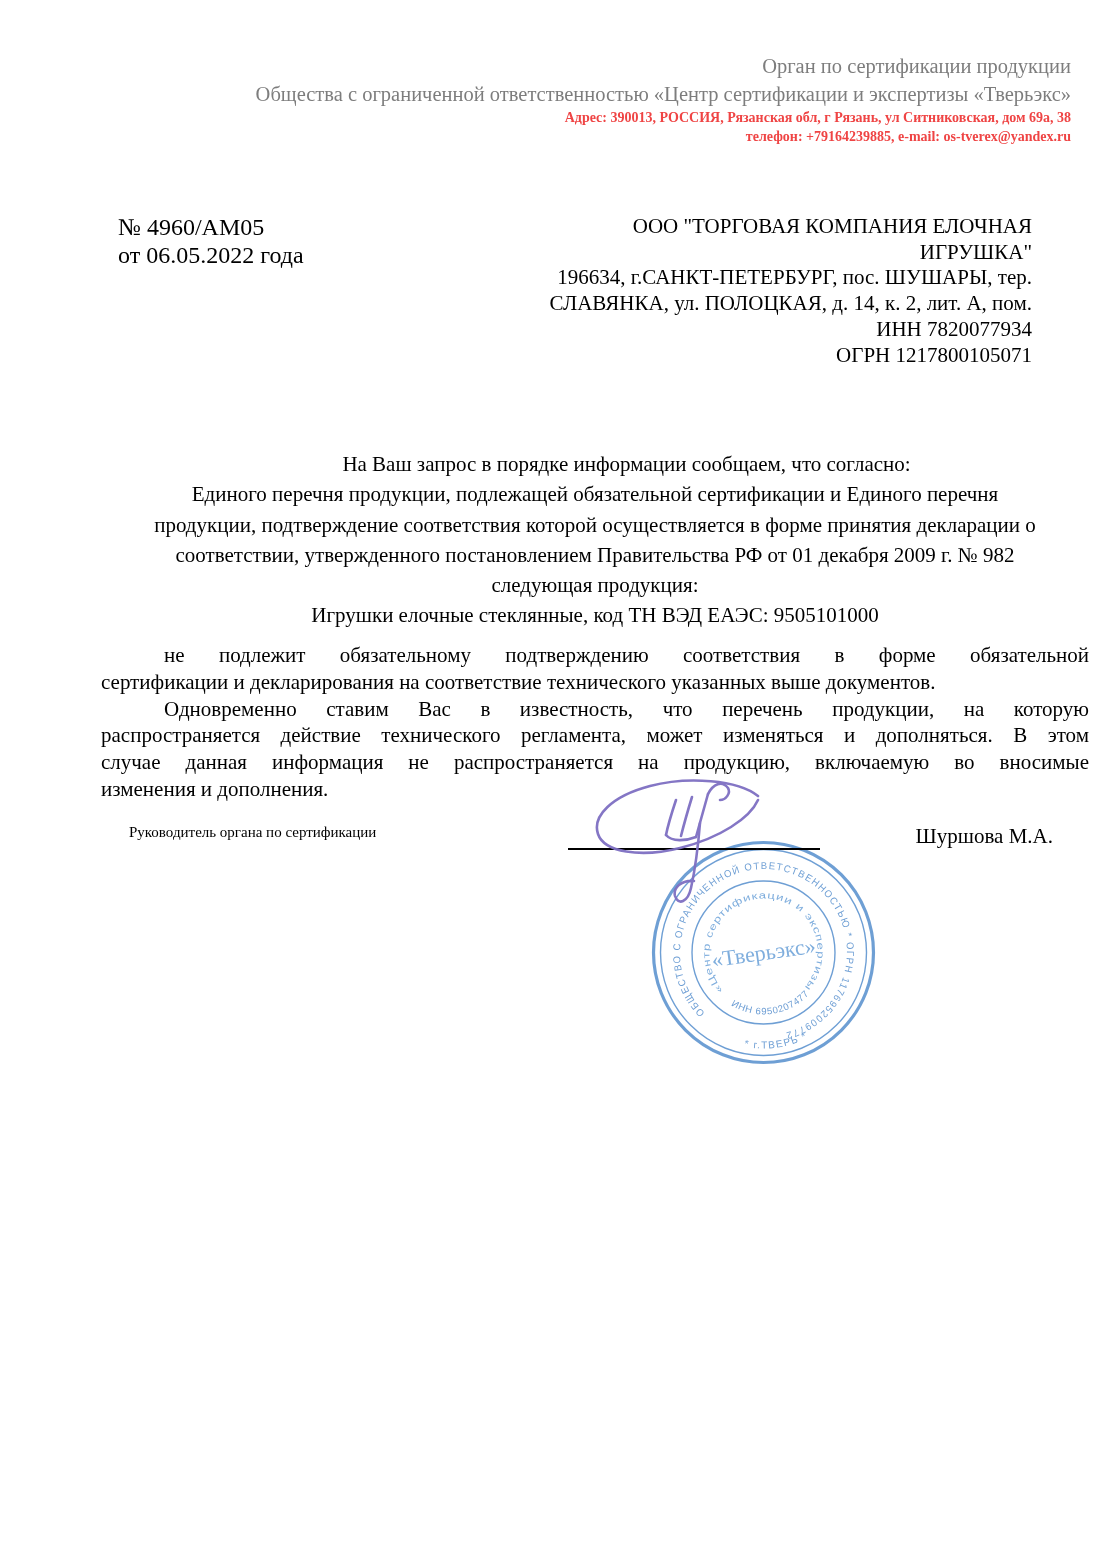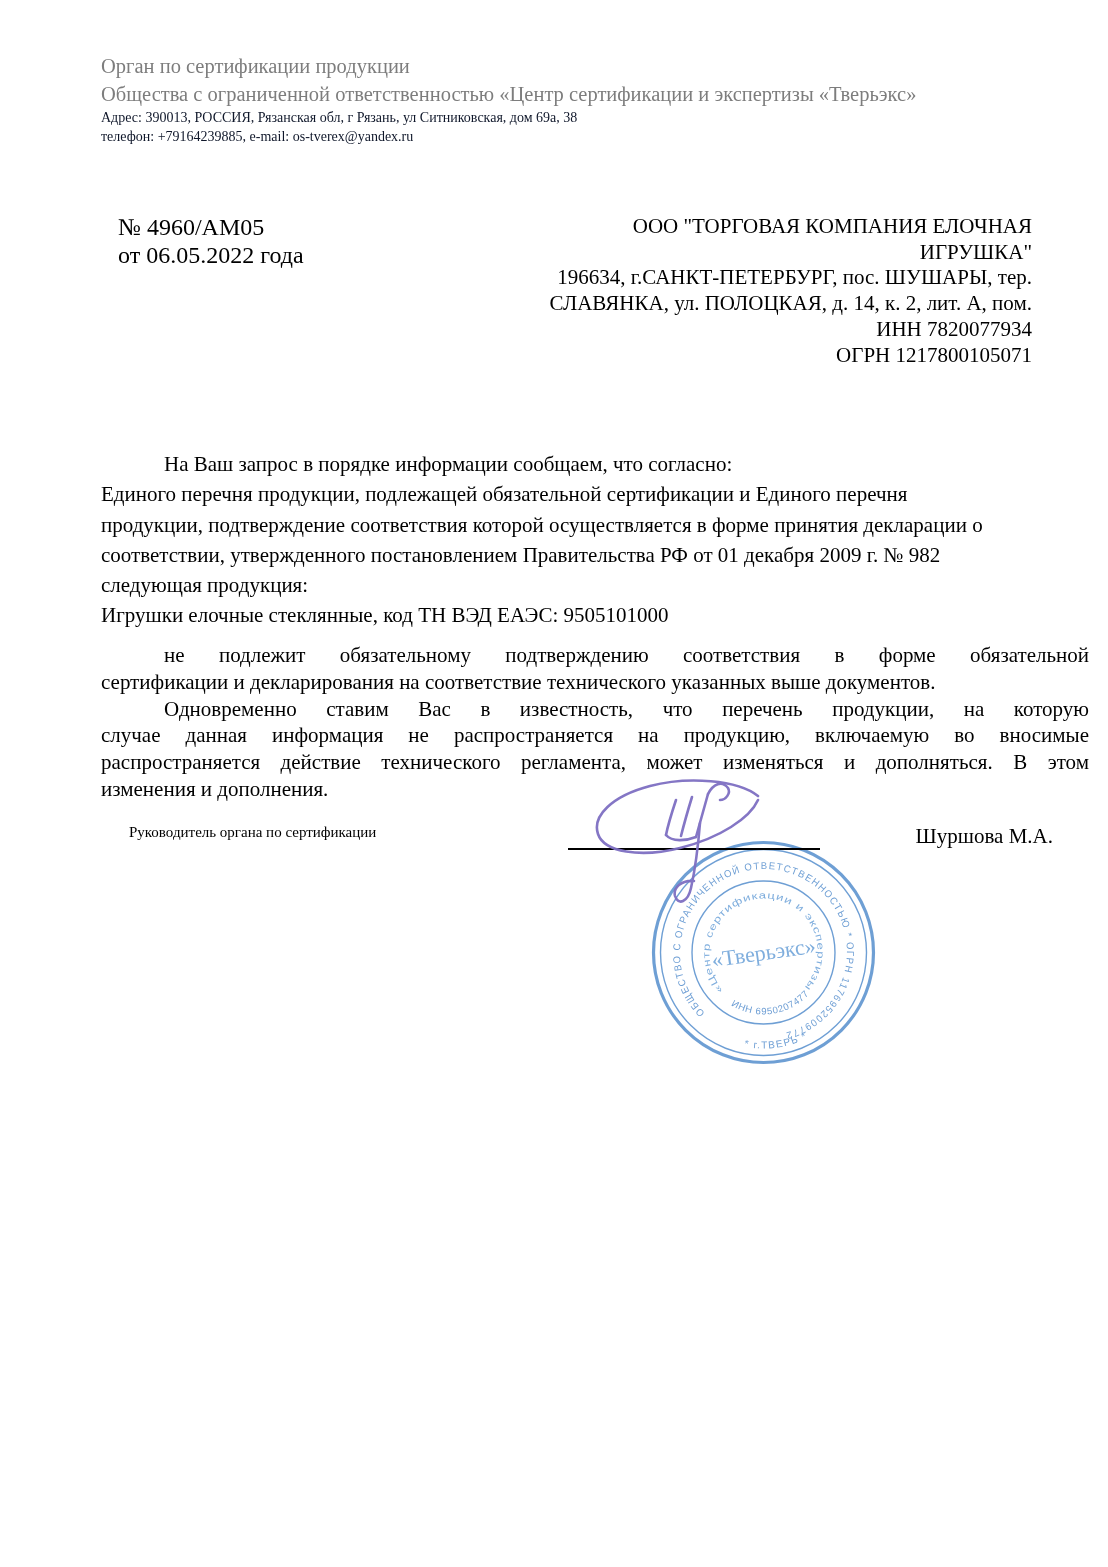--- a/index.html
+++ b/index.html
@@ -8,39 +8,39 @@
     width: 1108px;
     height: 1567px;
     background: #ffffff;
     font-family: "Liberation Serif", "DejaVu Serif", serif;
     color: #000;
     overflow: hidden;
   }
   
   .letterhead {
     position: absolute;
-    left: 101px; top: 52px; width: 958px;
-    text-align: left;
+    left: 113px; top: 52px; width: 958px;
+    text-align: right;
   }
   .lh-big   { font-size: 20.5px; line-height: 28px; color: #7d7d7d; }
-  .lh-small { font-size: 14px;   line-height: 19px; color: #0f172a; }
+  .lh-small { font-size: 14px;   line-height: 19px; color: #ef4444; font-weight: bold; }
 
   
   .ref { position: absolute; left: 118px; top: 213px; font-size: 24px; line-height: 28px; }
 
   
   .recipient {
     position: absolute; right: 76px; top: 214px; width: 560px;
     text-align: right; font-size: 21px; line-height: 25.7px;
   }
 
   
   .para1 {
     position: absolute; left: 101px; top: 449px; width: 988px;
-    font-size: 21px; line-height: 30.3px; text-align: left;
+    font-size: 21px; line-height: 30.3px; text-align: center;
   }
   .para23 {
     position: absolute; left: 101px; top: 642px; width: 988px;
     font-size: 21px; line-height: 26.8px;
   }
   .ln     { white-space: nowrap; }
   .jl     { white-space: normal; text-align: justify; text-align-last: justify; }
   .ind    { padding-left: 63px; }
 
   
@@ -96,22 +96,22 @@
     <div class="ln">продукции, подтверждение соответствия которой осуществляется в форме принятия декларации о</div>
     <div class="ln">соответствии, утвержденного постановлением Правительства РФ от 01 декабря 2009 г. № 982</div>
     <div class="ln">следующая продукция:</div>
     <div class="ln">Игрушки елочные стеклянные, код ТН ВЭД ЕАЭС: 9505101000</div>
   </div>
 
   <div class="para23">
     <div class="jl ind">не подлежит обязательному подтверждению соответствия в форме обязательной</div>
     <div class="ln">сертификации и декларирования на соответствие технического указанных выше документов.</div>
     <div class="jl ind">Одновременно ставим Вас в известность, что перечень продукции, на которую</div>
+    <div class="jl">распространяется действие технического регламента, может изменяться и дополняться. В этом</div>
     <div class="jl">случае данная информация не распространяется на продукцию, включаемую во вносимые</div>
-    <div class="jl">распространяется действие технического регламента, может изменяться и дополняться. В этом</div>
     <div class="ln">изменения и дополнения.</div>
   </div>
 
   <div class="sig-title">Руководитель органа по сертификации</div>
   <div class="sig-line"></div>
   <div class="sig-name">Шуршова М.А.</div>
 
   <svg class="stamp-svg" viewBox="0 0 233 233" xmlns="http://www.w3.org/2000/svg">
     <defs>
       <path id="p-outer" d="M 50.3,168.2 A 84,84 0 0 1 182.7,64.8 A 84,84 0 0 1 50.3,168.2"></path>

